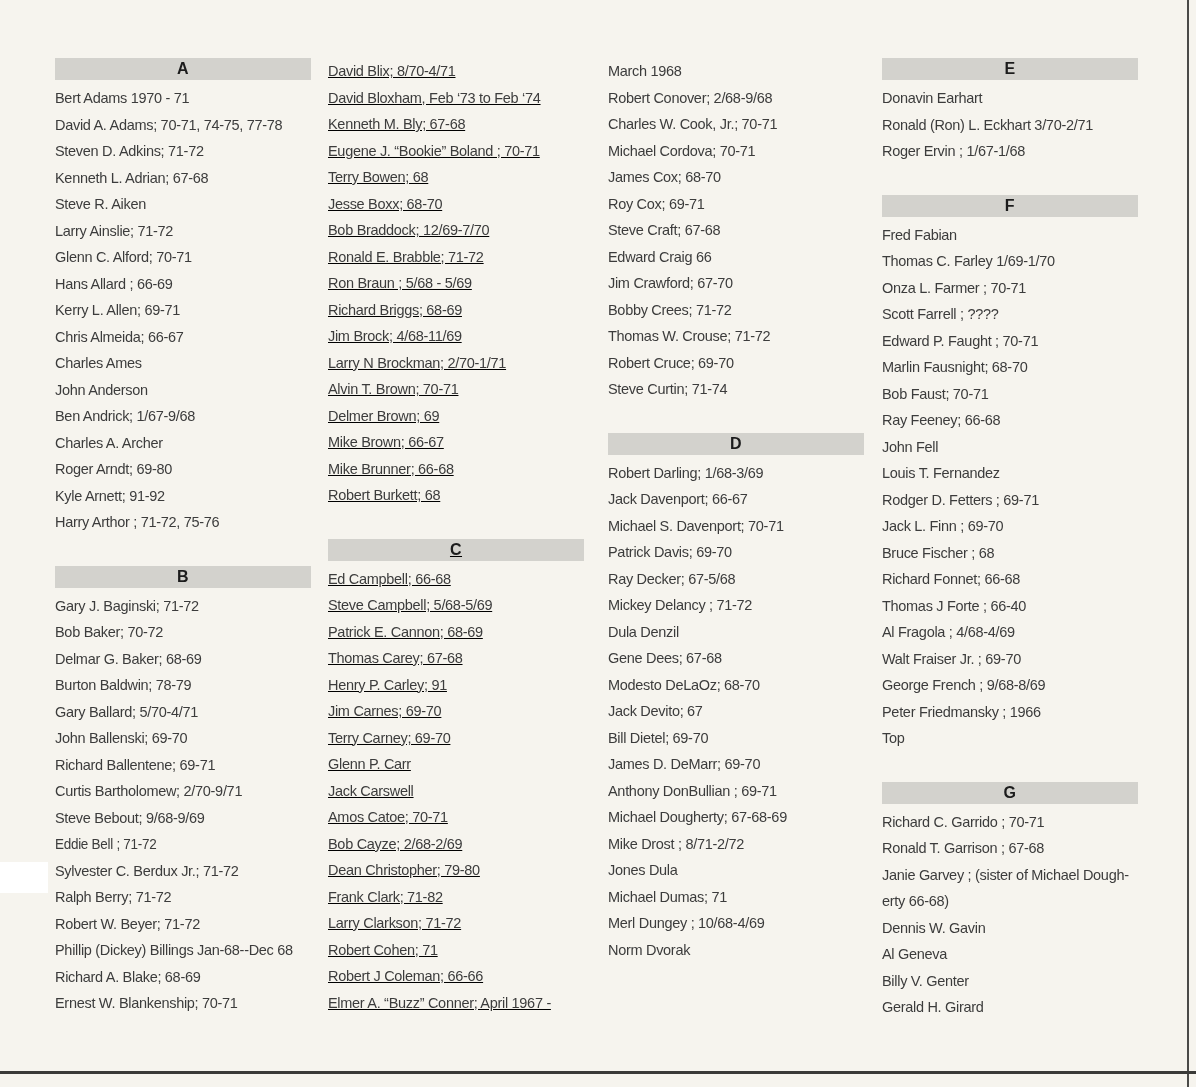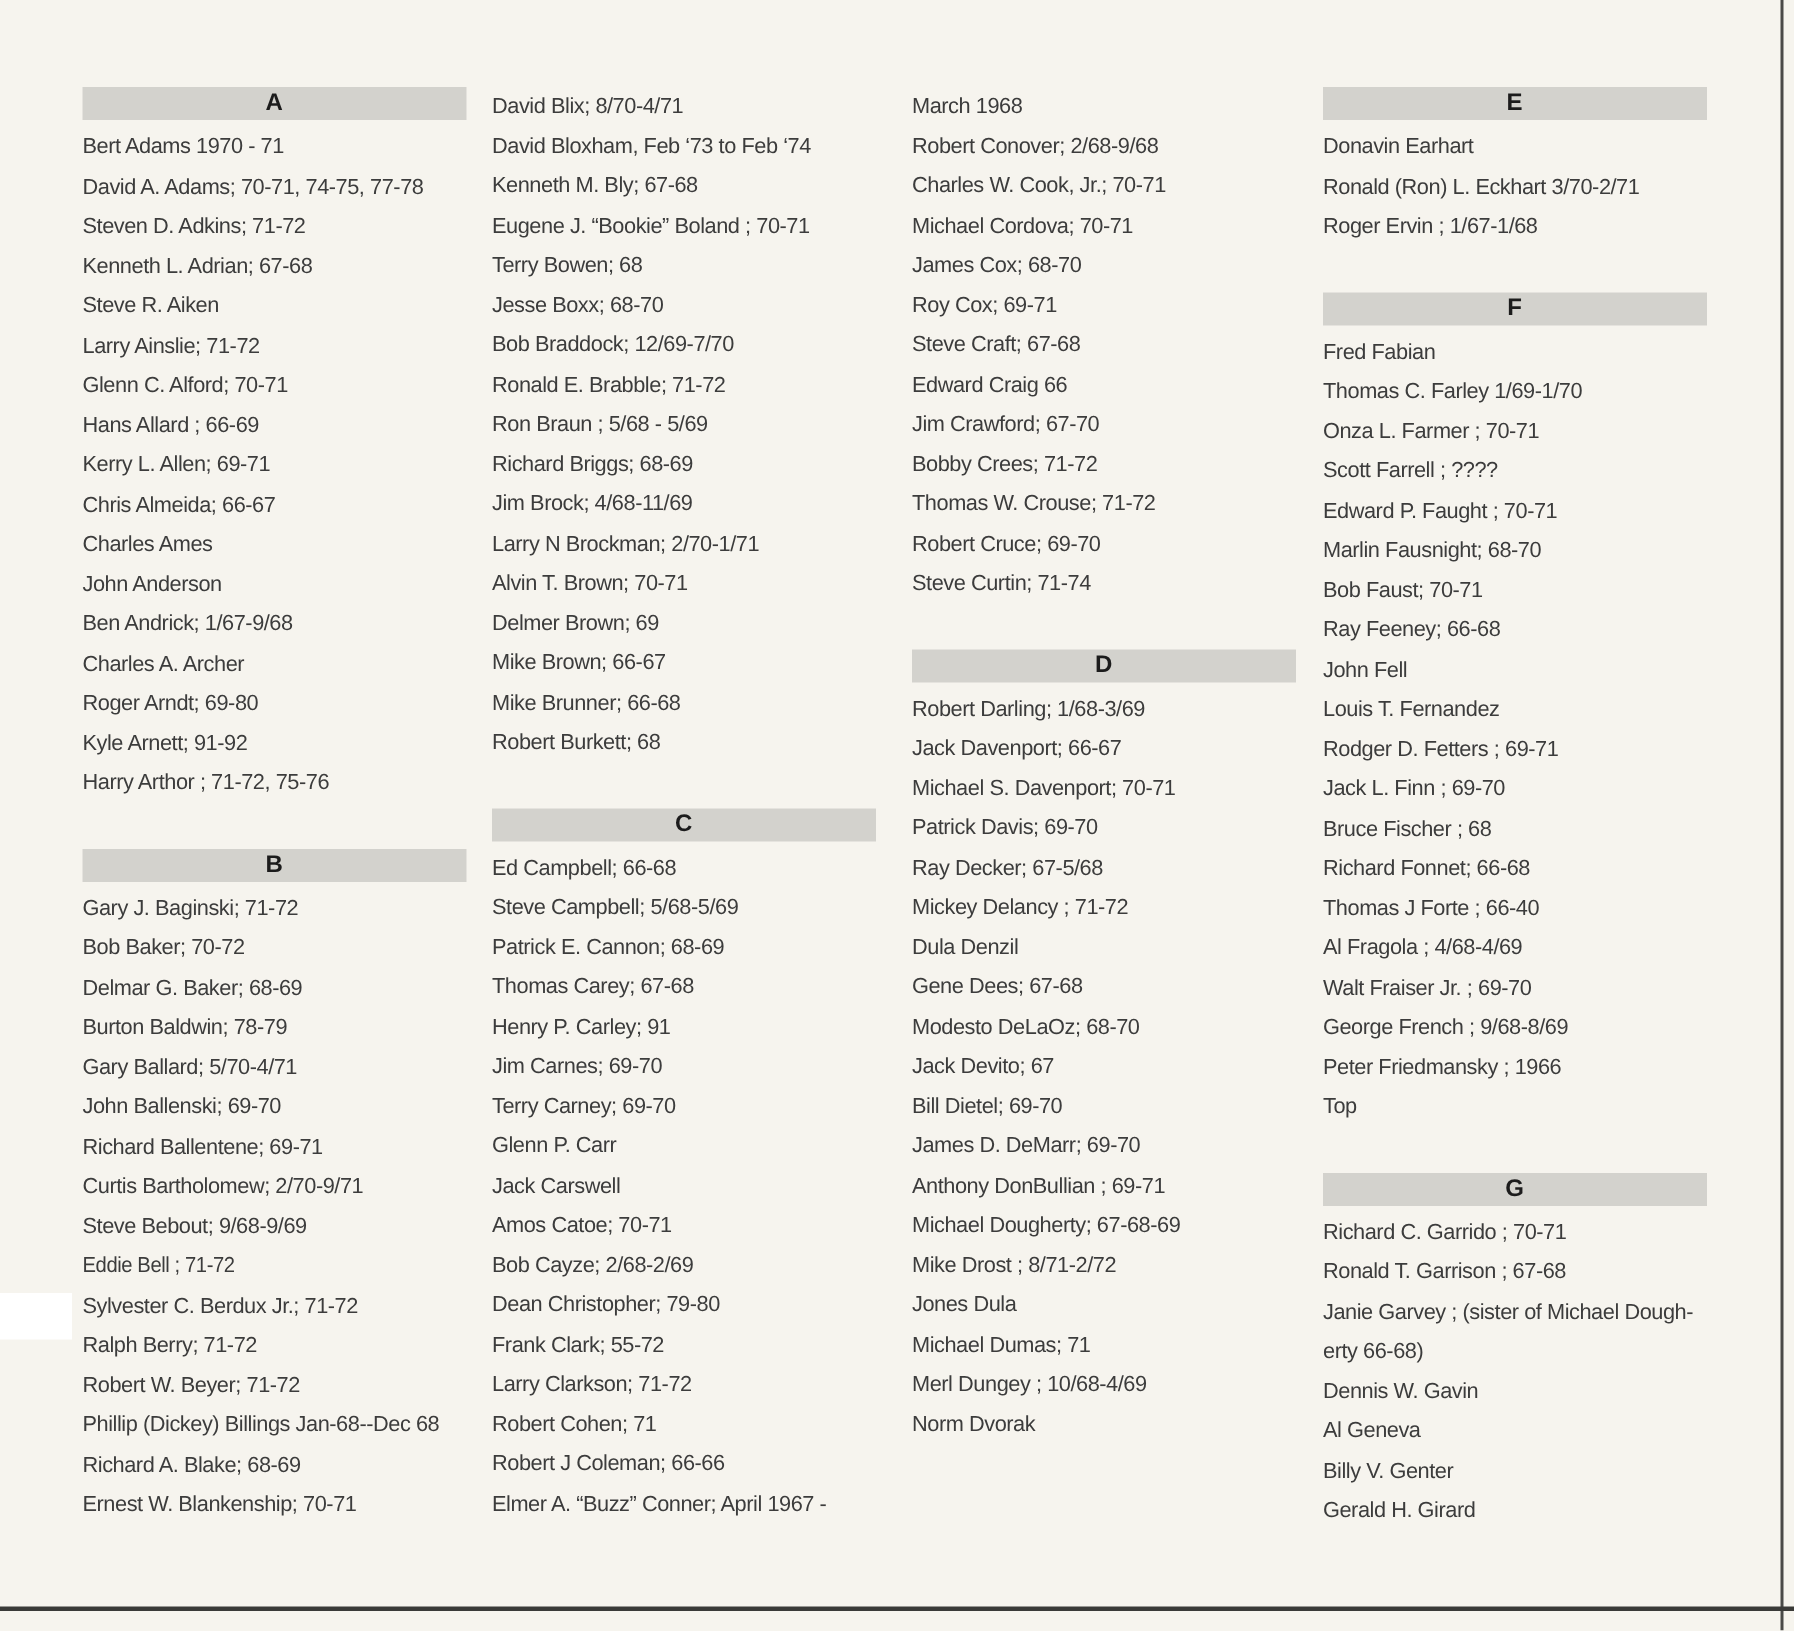--- a/index.html
+++ b/index.html
@@ -12,21 +12,21 @@
     position: relative;
     background: #f6f4ee;
     overflow: hidden;
     font-family: "Liberation Sans", sans-serif;
   }
   .column {
     position: absolute;
     top: 58px;
   }
   #column-1 { left: 55px;  width: 292px; }
-  #column-2 { left: 328px; width: 278px; }
+  #column-2 { left: 328px; width: 278px; text-decoration: underline; }
   #column-3 { left: 608px; width: 278px; }
   #column-4 { left: 882px; width: 300px; }
 
   .section + .section { margin-top: 30px; }
 
   .section-header {
     width: 256px;
     height: 22px;
     background: #d3d2cd;
     color: #1c1c1c;
@@ -151,21 +151,21 @@
       <div class="entry">Patrick E. Cannon; 68-69</div>
       <div class="entry">Thomas Carey; 67-68</div>
       <div class="entry">Henry P. Carley; 91</div>
       <div class="entry">Jim Carnes; 69-70</div>
       <div class="entry">Terry Carney; 69-70</div>
       <div class="entry">Glenn P. Carr</div>
       <div class="entry">Jack Carswell</div>
       <div class="entry">Amos Catoe; 70-71</div>
       <div class="entry">Bob Cayze; 2/68-2/69</div>
       <div class="entry">Dean Christopher; 79-80</div>
-      <div class="entry">Frank Clark; 55-72</div>
+      <div class="entry">Frank Clark; 71-82</div>
       <div class="entry">Larry Clarkson; 71-72</div>
       <div class="entry">Robert Cohen; 71</div>
       <div class="entry">Robert J Coleman; 66-66</div>
       <div class="entry">Elmer A. “Buzz” Conner; April 1967 -</div>
     </div>
   </div>
 <div id="column-3" class="column">
     <div class="section">
       <div class="entry">March 1968</div>
       <div class="entry">Robert Conover; 2/68-9/68</div>

